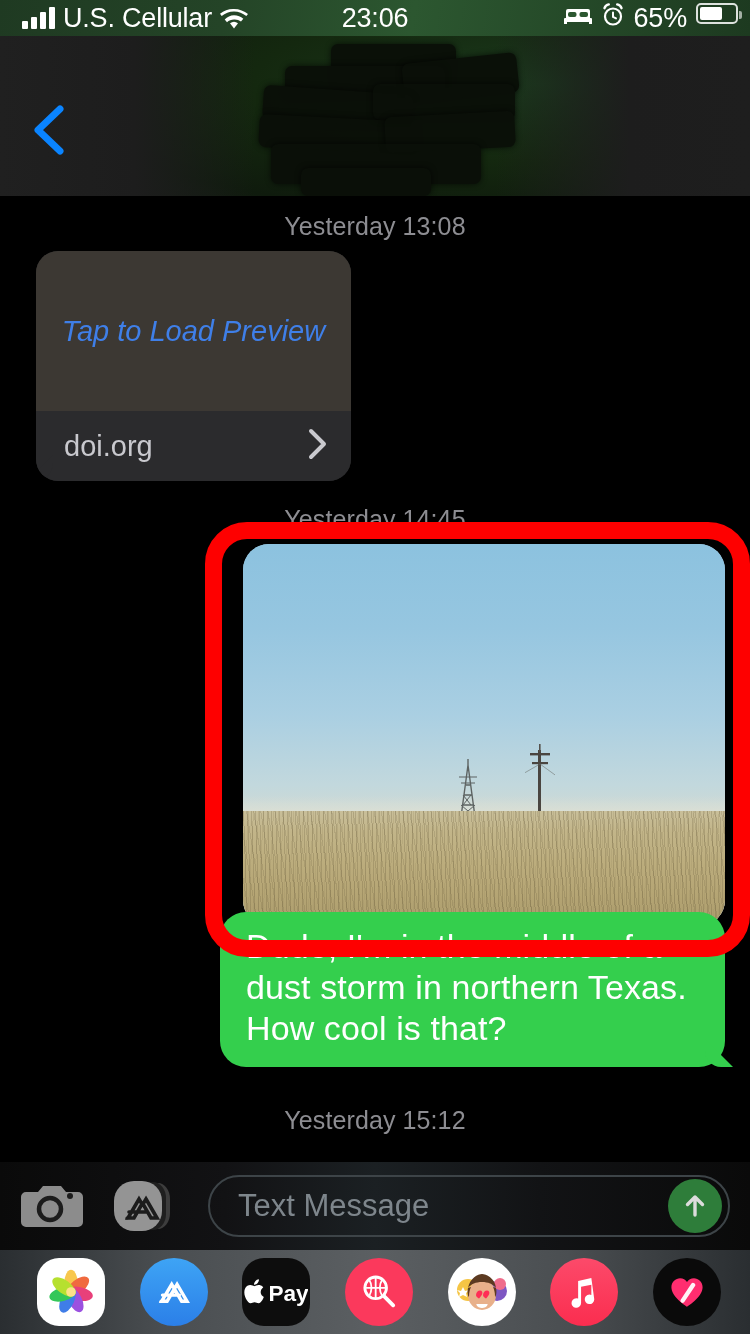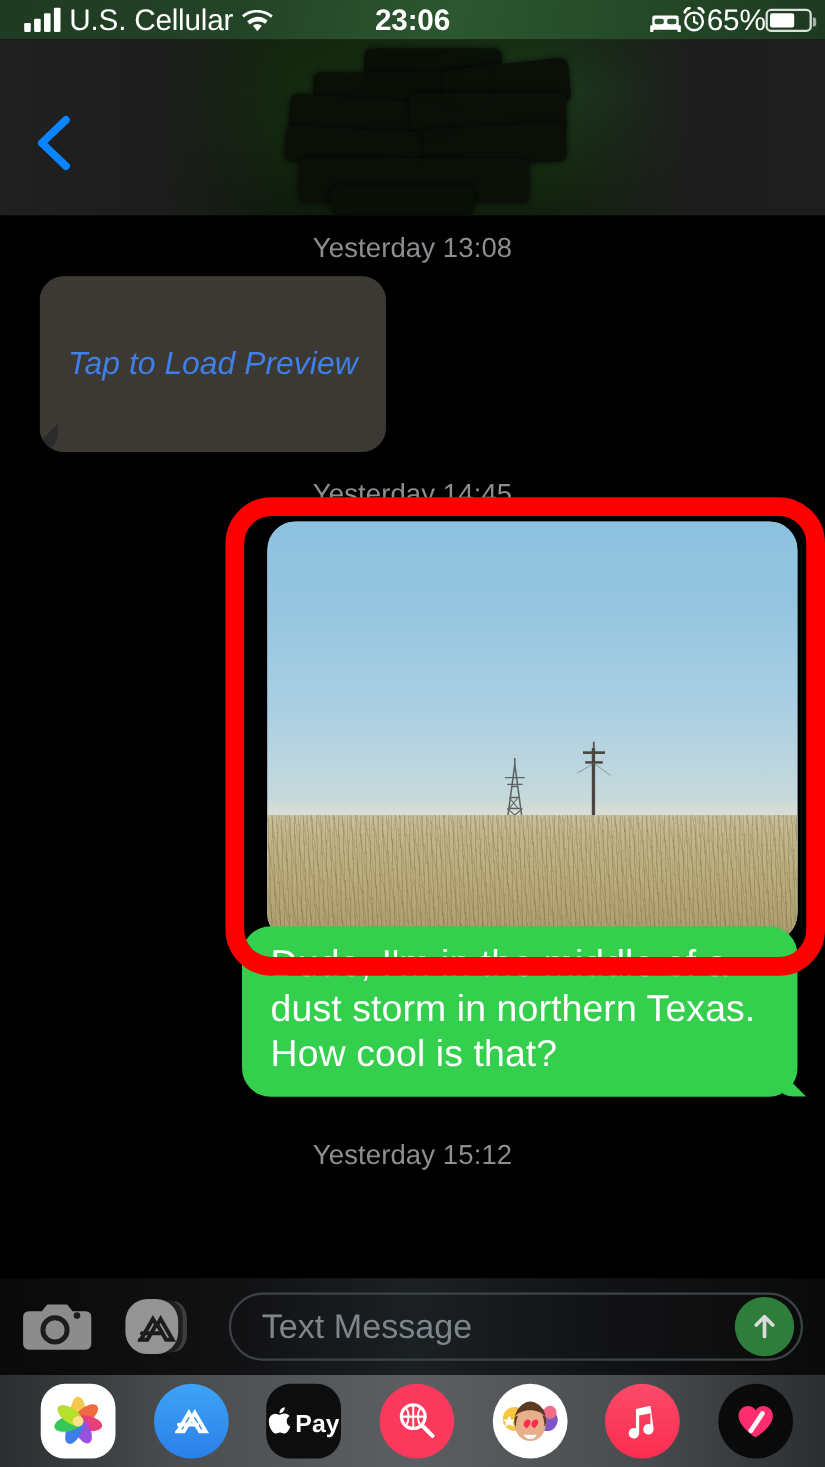--- a/index.html
+++ b/index.html
@@ -11,22 +11,22 @@
   }
 
   
   .status-bar{
     position:absolute; top:0; left:0; width:750px; height:36px;
     background:linear-gradient(100deg,#1f3a22 0%,#244427 30%,#2c5730 55%,#1d3a20 100%);
     display:flex; align-items:center; color:#fff;
     font-size:27px; letter-spacing:-0.2px;
   }
   .sb-left{ display:flex; align-items:center; gap:8px; padding-left:14px;margin-left:8px; }
-  .sb-center{ position:absolute; left:0; right:0; text-align:center; font-size:27px; font-weight:700;}
-  .sb-right{ position:absolute; right:12px; display:flex; align-items:center; }
+  .sb-center{ position:absolute; left:0; right:0; text-align:center; font-size:27px; font-weight:400;}
+  .sb-right{ position:absolute; right:12px; display:flex; gap:9px; }
 
   .signal{ display:flex; align-items:flex-end; gap:3px; height:22px; }
   .signal i{ display:block; width:6px; background:#fff; border-radius:1px; }
   .signal i:nth-child(1){ height:8px; }
   .signal i:nth-child(2){ height:12px; }
   .signal i:nth-child(3){ height:17px; }
   .signal i:nth-child(4){ height:22px; }
   .carrier{ font-size:27px; }
   .wifi-ic{ width:28px; height:22px; }
   .bed-ic{ width:28px; height:20px; }
@@ -238,20 +238,28 @@
 </div>
 
 <div class="thread">
 
   <div class="stamp">Yesterday 13:08</div>
 
   <div class="row-in">
     <div class="preview">
       <div class="preview-top">
         <span>Tap to Load Preview</span>
+      </div>
+      <div class="preview-bot">
+        <span class="host">doi.org</span>
+        <span>
+          <svg viewBox="0 0 22 34" width="22" height="34">
+            <path d="M4 4l13 13L4 30" fill="none" stroke="#c9c9ce" stroke-width="4" stroke-linecap="round" stroke-linejoin="round"></path>
+          </svg>
+        </span>
       </div>
       <div class="tail-in"></div>
     </div>
   </div>
 
   <div class="stamp" style="padding-top:24px;">Yesterday 14:45</div>
 
   <div class="photo-wrap" style="height:392px;">
     <div class="photo">
       <div class="sky"></div>

